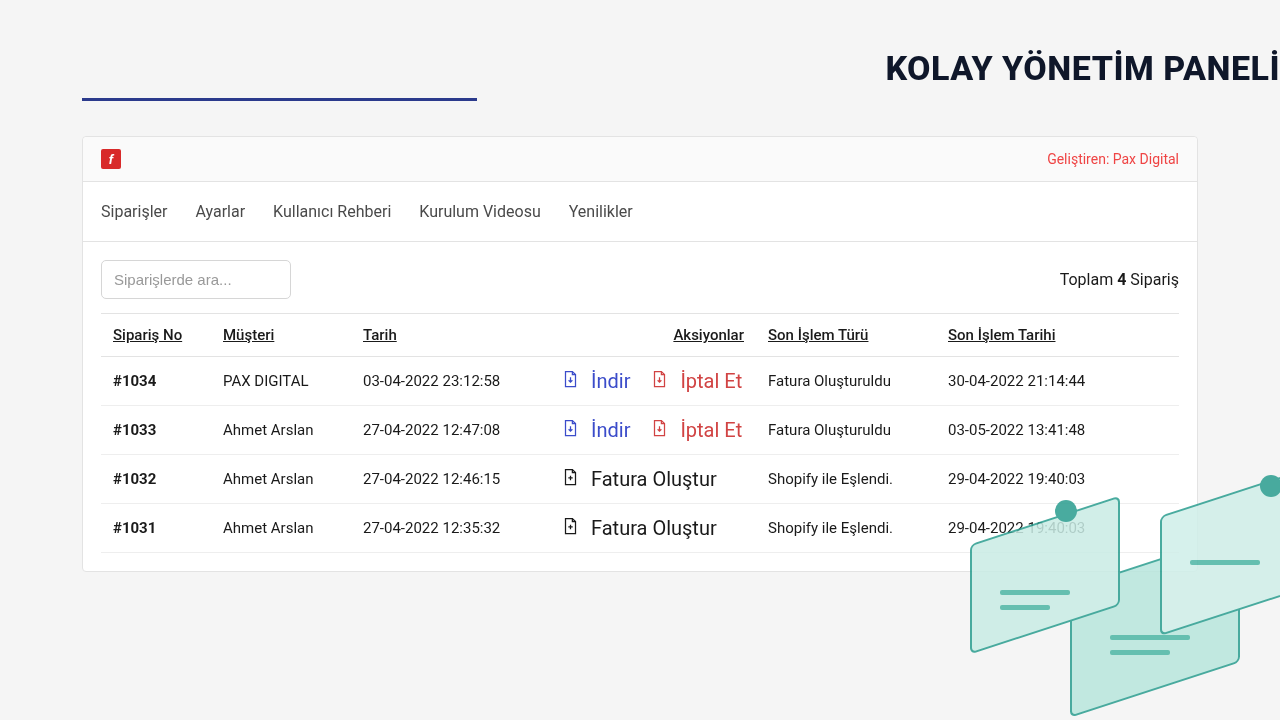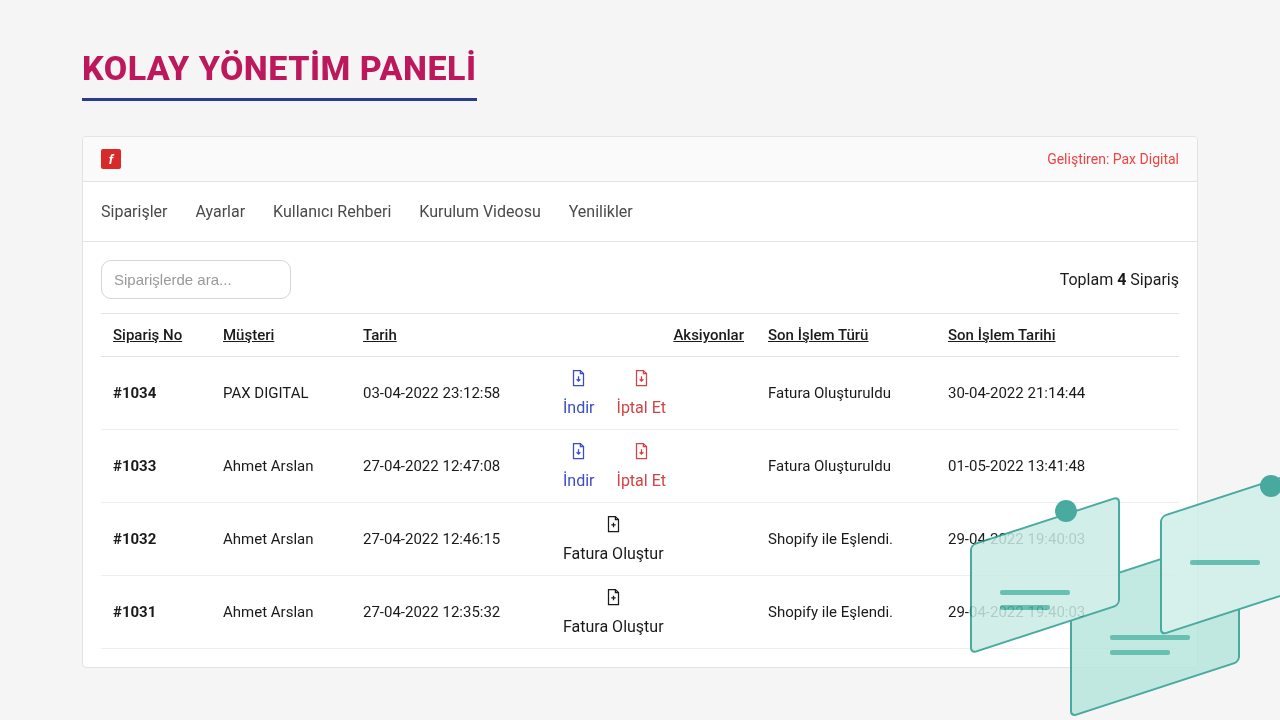--- a/index.html
+++ b/index.html
@@ -7,23 +7,24 @@
     font-family: -apple-system, BlinkMacSystemFont, "Segoe UI", Roboto, Helvetica, Arial, sans-serif;
     background: #f5f5f5;
     width: 1280px;
     height: 720px;
     overflow: hidden;
     position: relative;
   }
   .page-title {
     font-size: 34px;
     font-weight: 800;
-    color: #be185d;
+    color: #0f172a;
     margin: 48px 0 10px 82px;
     letter-spacing: 0.5px;
+    text-align: right;
   }
   .title-underline {
     width: 395px;
     height: 3px;
     background: #2b3a8c;
     margin-left: 82px;
     margin-bottom: 35px;
   }
   .panel {
     margin: 0 82px;
@@ -96,21 +97,21 @@
   .toolbar {
     display: flex;
     justify-content: space-between;
     align-items: center;
     margin-bottom: 14px;
   }
   .search-input {
     width: 190px;
     padding: 10px 12px;
     border: 1px solid #d6d6d6;
-    border-radius: 10px;
+    border-radius: 5px;
     font-size: 15px;
     color: #333;
     background: #fff;
   }
   .search-input::placeholder { color: #999; }
   .total-text { font-size: 16px; color: #1a1a1a; }
   .total-text .bold { font-weight: 700; }
   table {
     width: 100%;
     border-collapse: collapse;
@@ -130,24 +131,23 @@
     padding: 12px 12px;
     border-bottom: 1px solid #eee;
     color: #1a1a1a;
     vertical-align: middle;
   }
   .order-no { font-weight: 700; }
   .action-cell { display: flex; gap: 22px; align-items: center; }
   .action-link {
     display: inline-flex;
     align-items: center;
-    gap: 7px;
+    gap: 13px;
     cursor: pointer;
-    font-size: 16px;
-    flex-direction: column;
+    font-size: 20px;
   }
   .action-download { color: #3b4cca; }
   .action-cancel { color: #d14343; }
   .action-create { color: #1a1a1a; }
   .icon {
     width: 15px;
     height: 18px;
     flex-shrink: 0;
   }
   th:nth-child(1), td:nth-child(1) { width: 110px; }
@@ -275,21 +275,21 @@
         <span><svg class="icon" viewBox="0 0 24 28" fill="none" stroke="#d14343" stroke-width="2">
     <path d="M4 2h11l5 5v19H4z"></path>
     <path d="M15 2v5h5"></path>
                       <path d="M12 11v8M9 16l3 3 3-3"></path>
   </svg></span>
                   <span>İptal Et</span>
       </span>
               </div>
             </td>
     <td>Fatura Oluşturuldu</td>
-    <td>01-05-2022 13:41:48</td>
+    <td>03-05-2022 13:41:48</td>
           </tr>
           <tr>
     <td class="order-no">#1032</td>
     <td>Ahmet Arslan</td>
     <td>27-04-2022 12:46:15</td>
     <td>
               <div class="action-cell">
       <span class="action-link action-create">
         <span><svg class="icon" viewBox="0 0 24 28" fill="none" stroke="#1a1a1a" stroke-width="2">
     <path d="M4 2h11l5 5v19H4z"></path>

